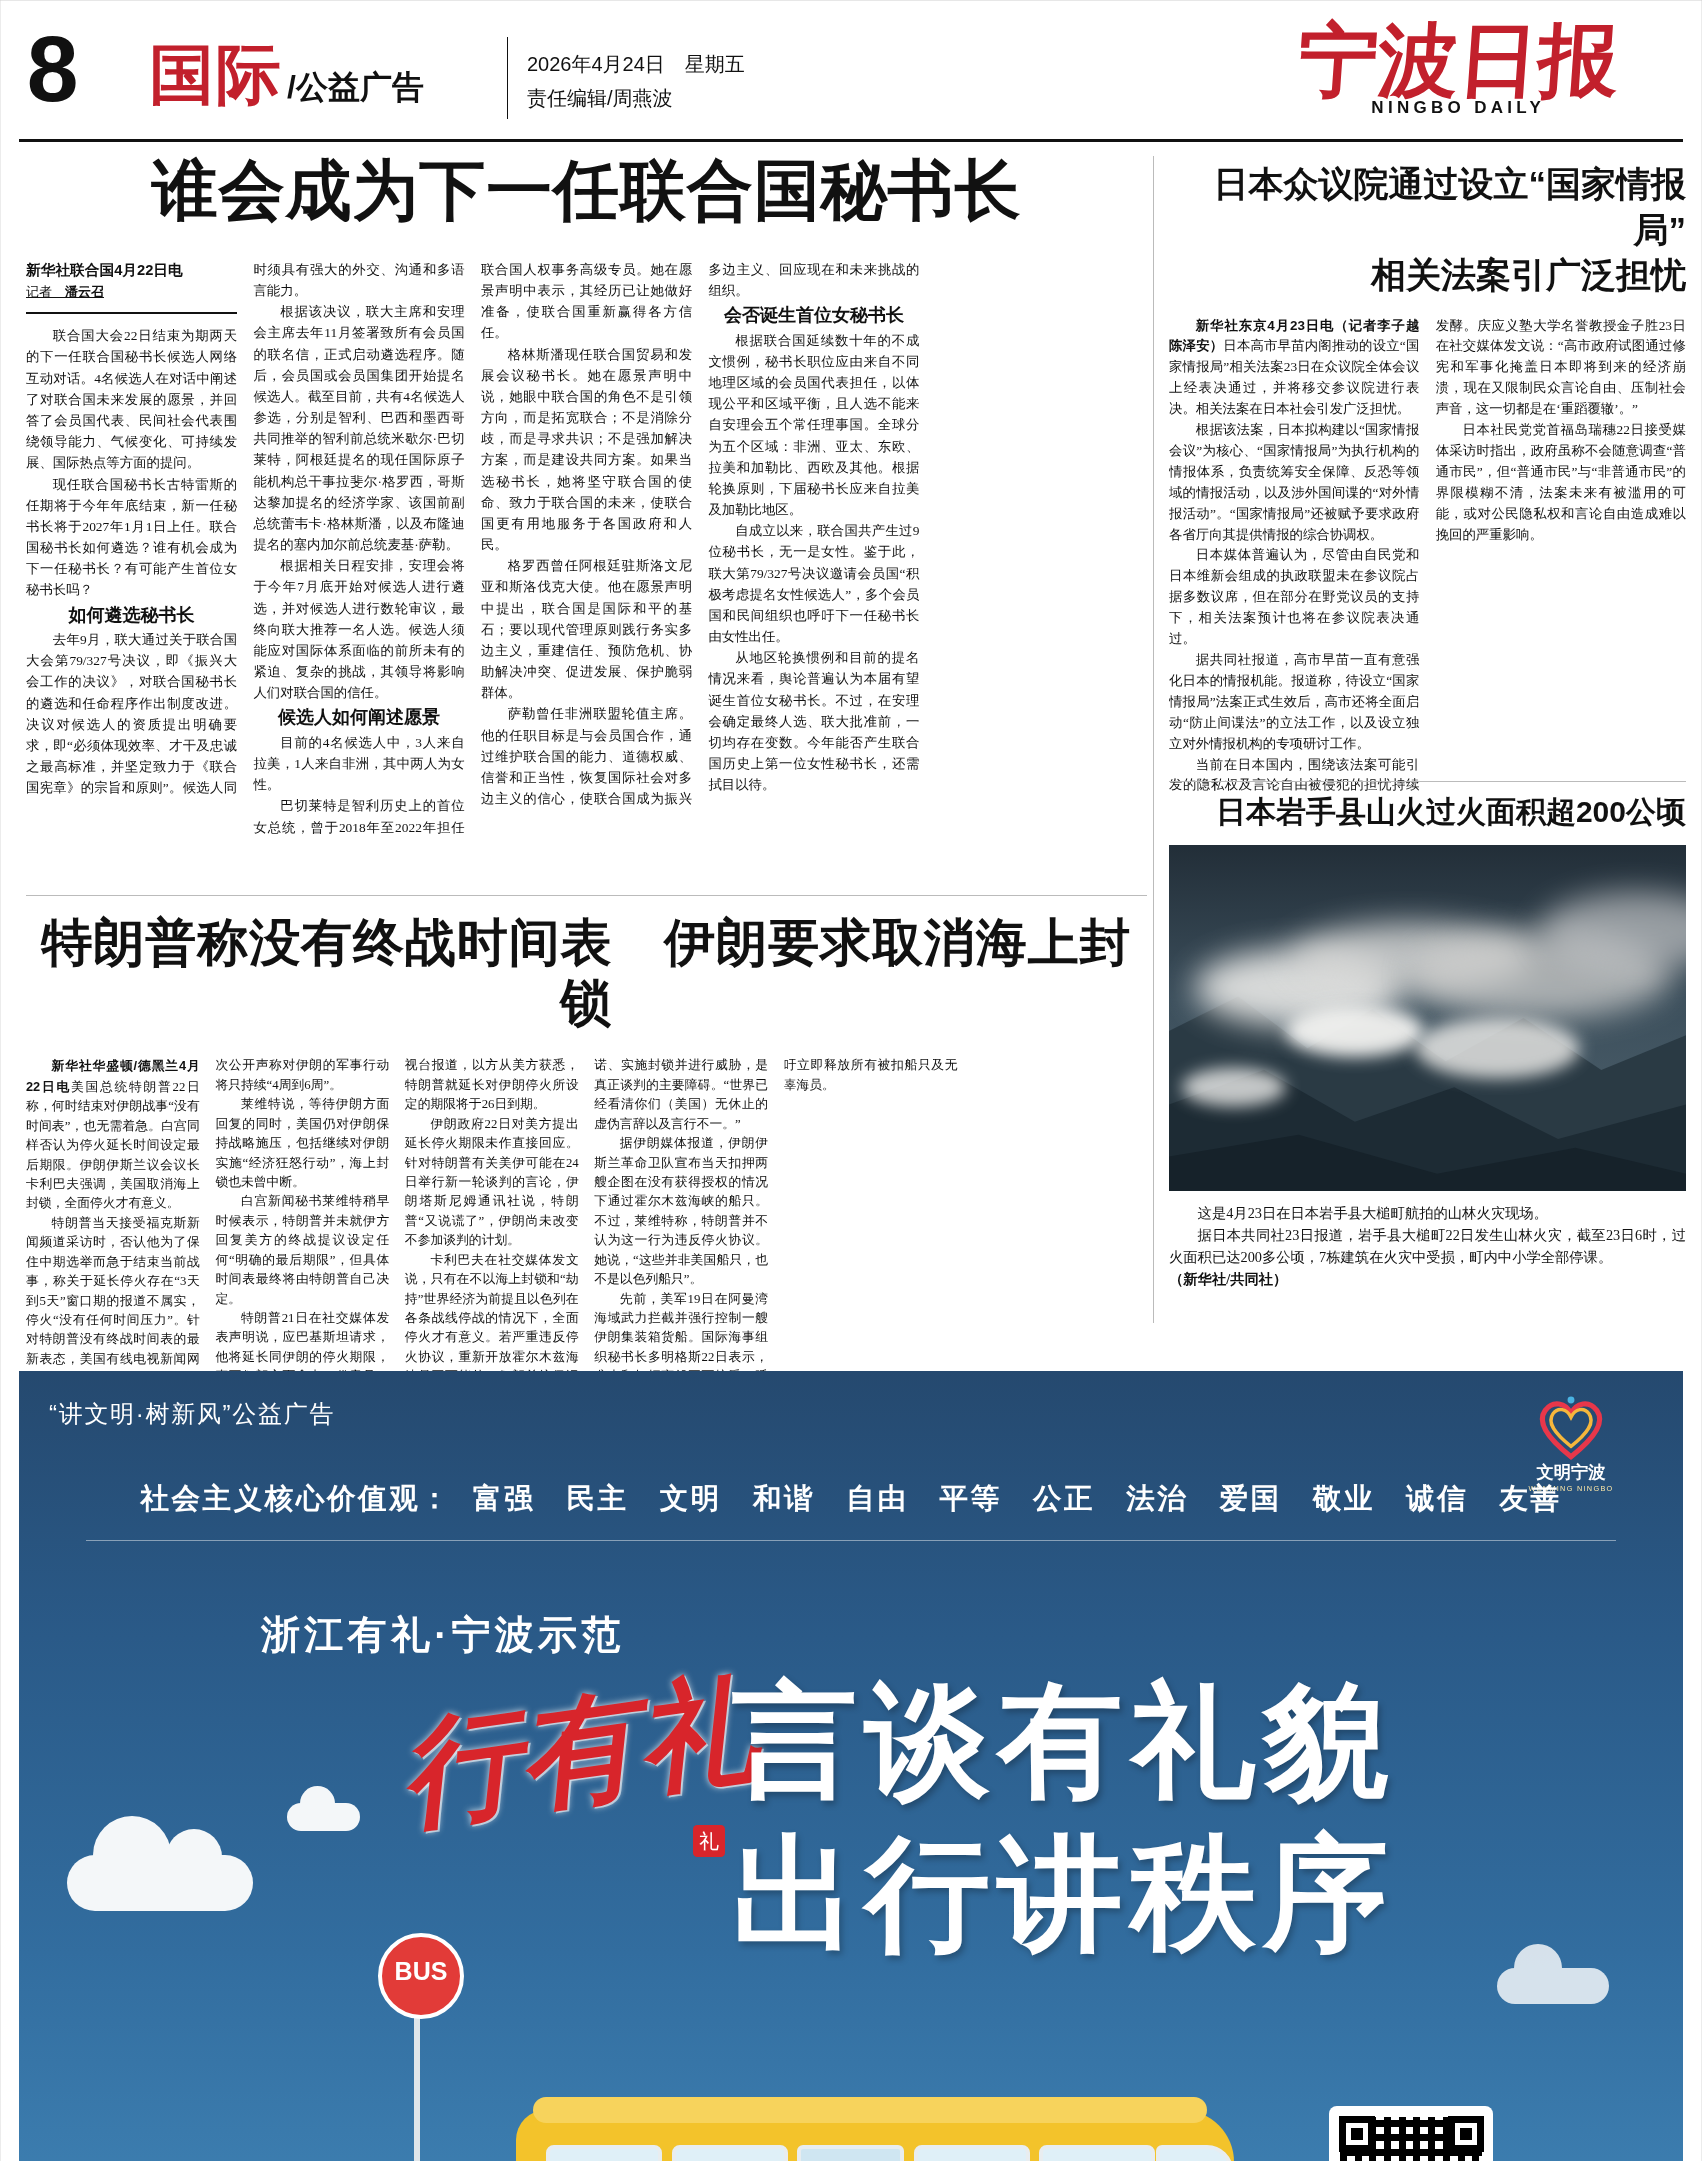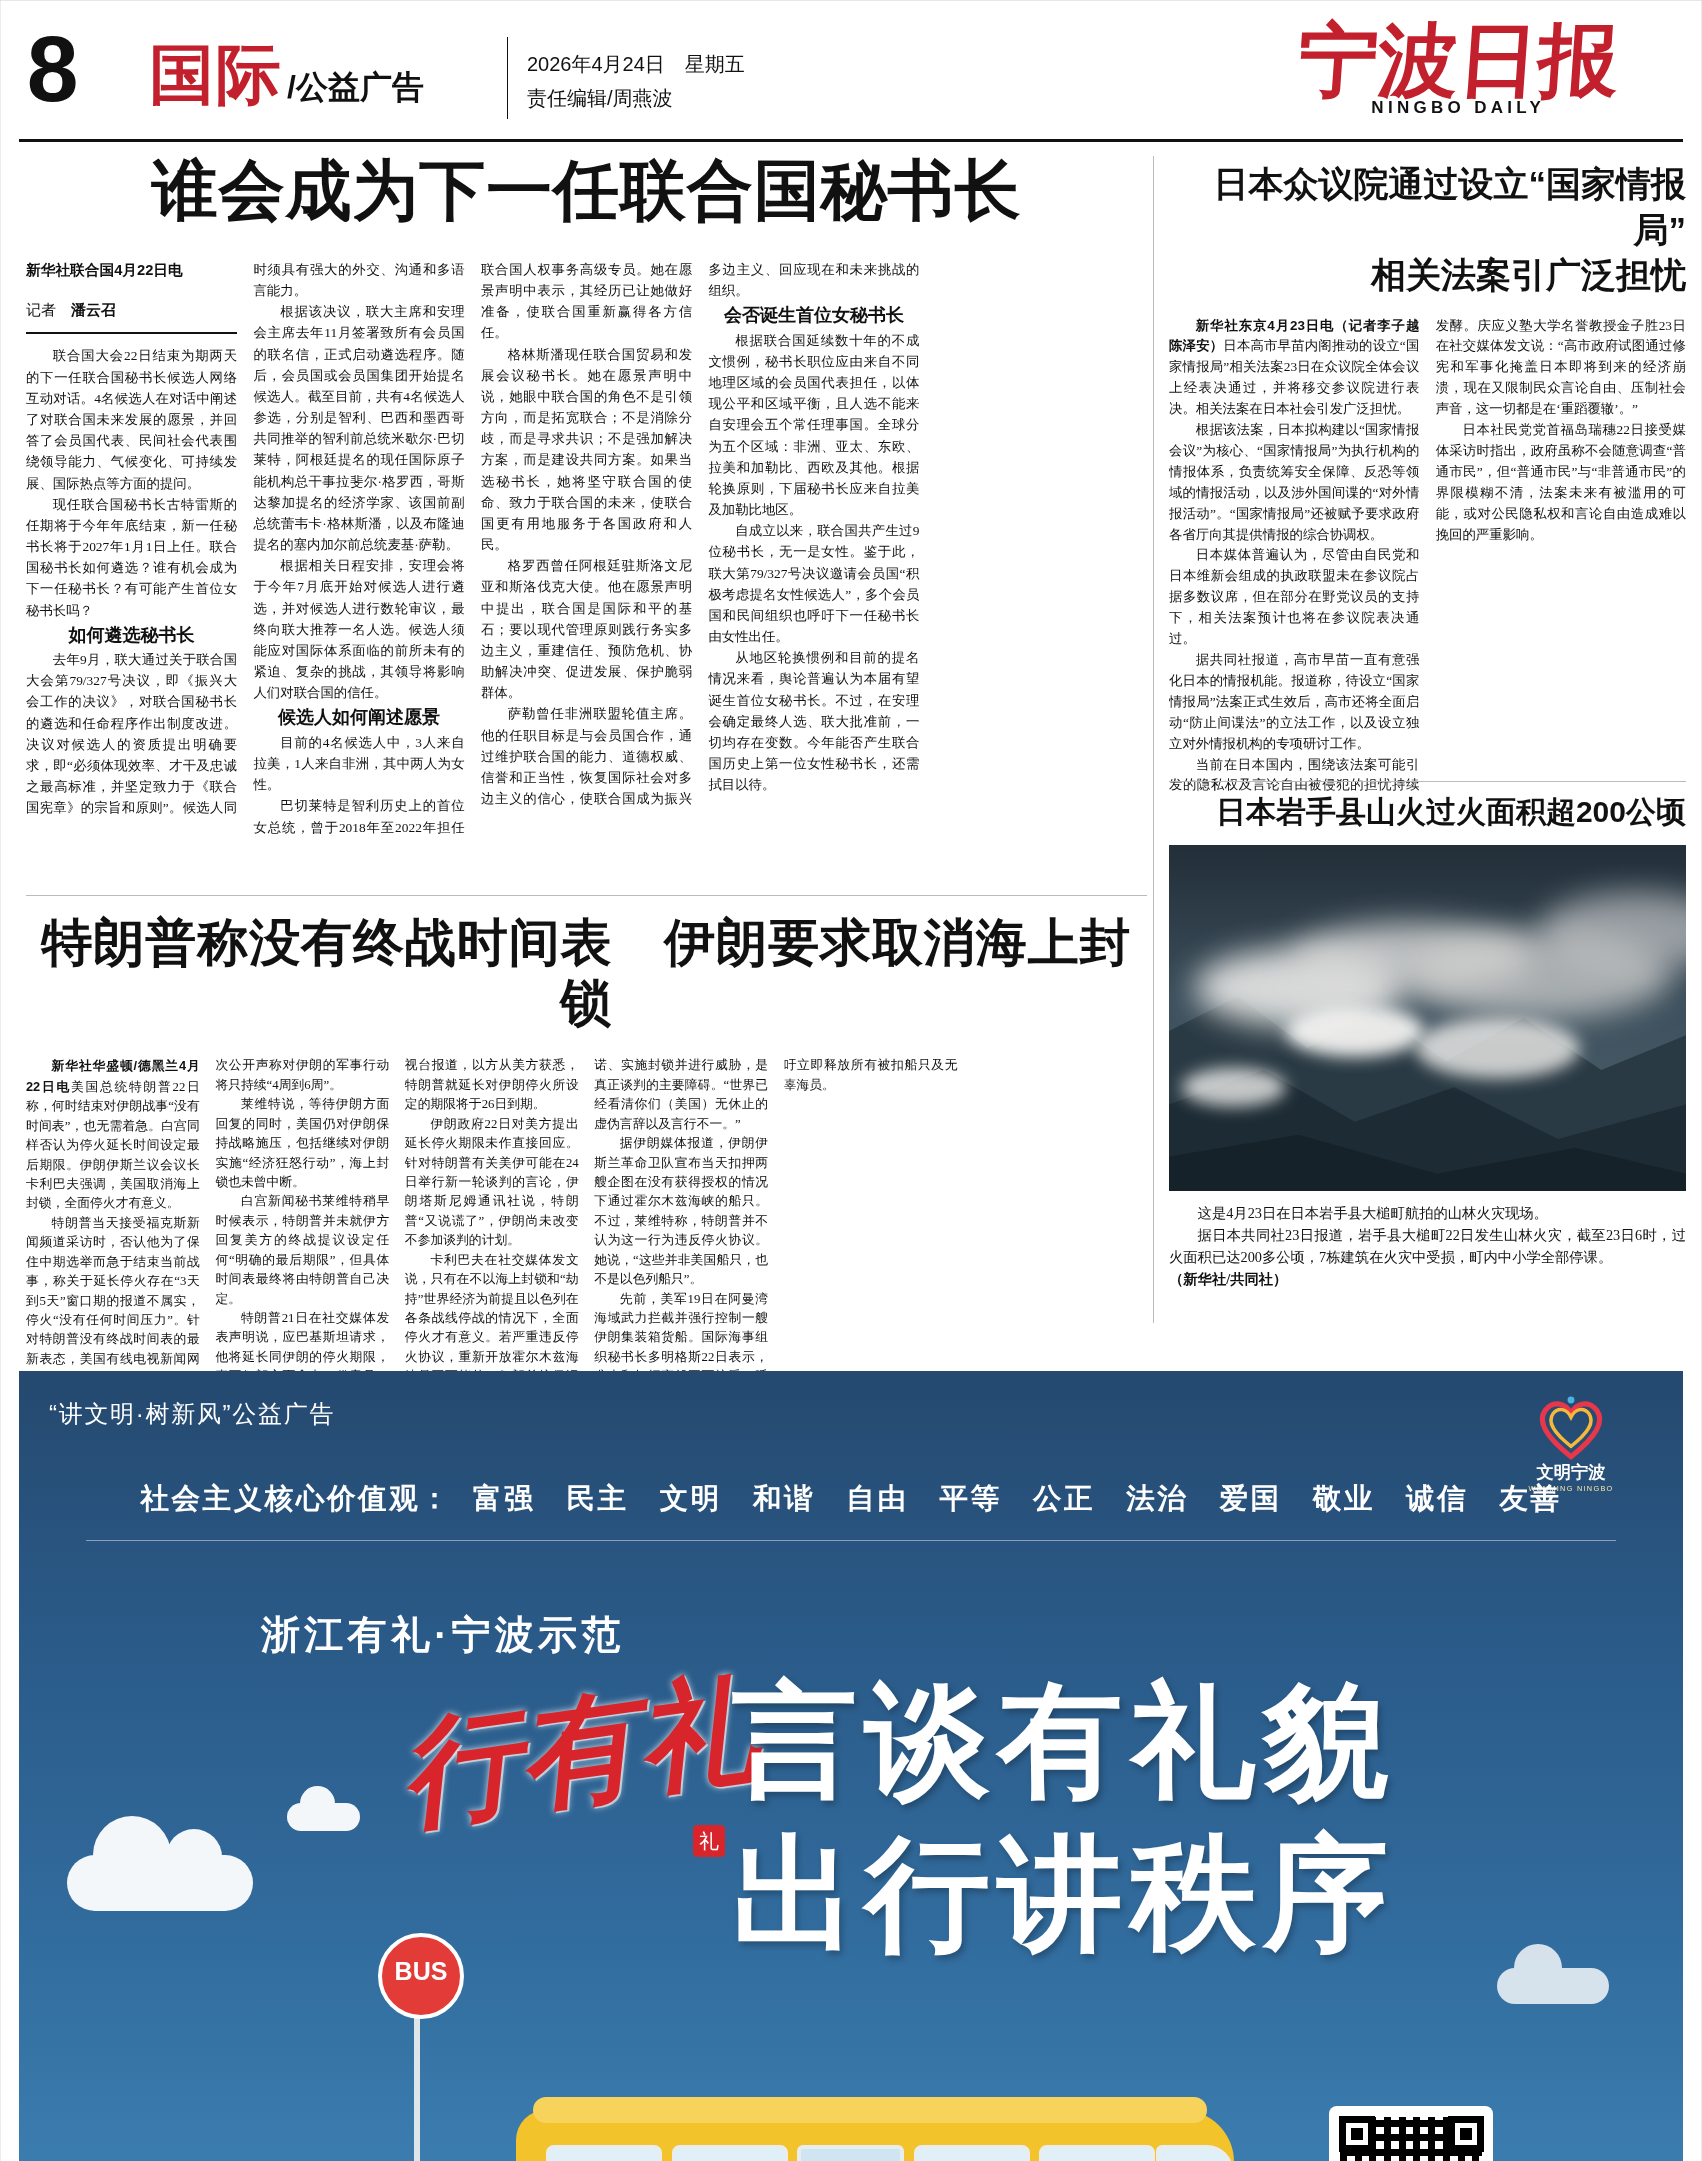--- a/index.html
+++ b/index.html
@@ -31,21 +31,21 @@
   .cols p{margin-bottom:0;margin-top:0;}
 
   
   #article-un{position:absolute;left:26px;top:152px;width:1121px;}
   #article-un .headline{font-size:66px;letter-spacing:0.9px;}
   #un-body{margin-top:29px;column-count:5;column-gap:16.4px;column-fill:auto;height:579px;
            font-size:13.4px;line-height:1.58;overflow:hidden;}
   #un-body .t-h{font-size:18px;}
   .byline-block{break-inside:avoid;margin-bottom:11.2px;border-bottom:2.6px solid #111;padding-bottom:9.5px;}
   .byline-agency{font-weight:bold;font-size:14.7px;font-family:"Liberation Sans",sans-serif;}
-  .byline-reporter{font-size:15px;margin-top:16px;}
+  .byline-reporter{font-size:13px;margin-top:0;text-decoration:underline;}
   .byline-reporter b{font-family:"Liberation Sans",sans-serif;}
 
   #left-hdivider{position:absolute;left:26px;top:895px;width:1121px;height:0.9px;background:#bbb;}
   #v-divider{position:absolute;left:1153px;top:156px;width:0.9px;height:1167px;background:#bbb;}
 
   
   #article-japan{position:absolute;left:1169px;top:161px;width:517px;}
   #article-japan .headline{font-size:35px;text-align:right;line-height:1.3;}
   #japan-body{margin-top:18px;column-count:2;column-gap:16.4px;column-fill:auto;height:501px;
               font-size:13.4px;line-height:1.56;overflow:hidden;}

